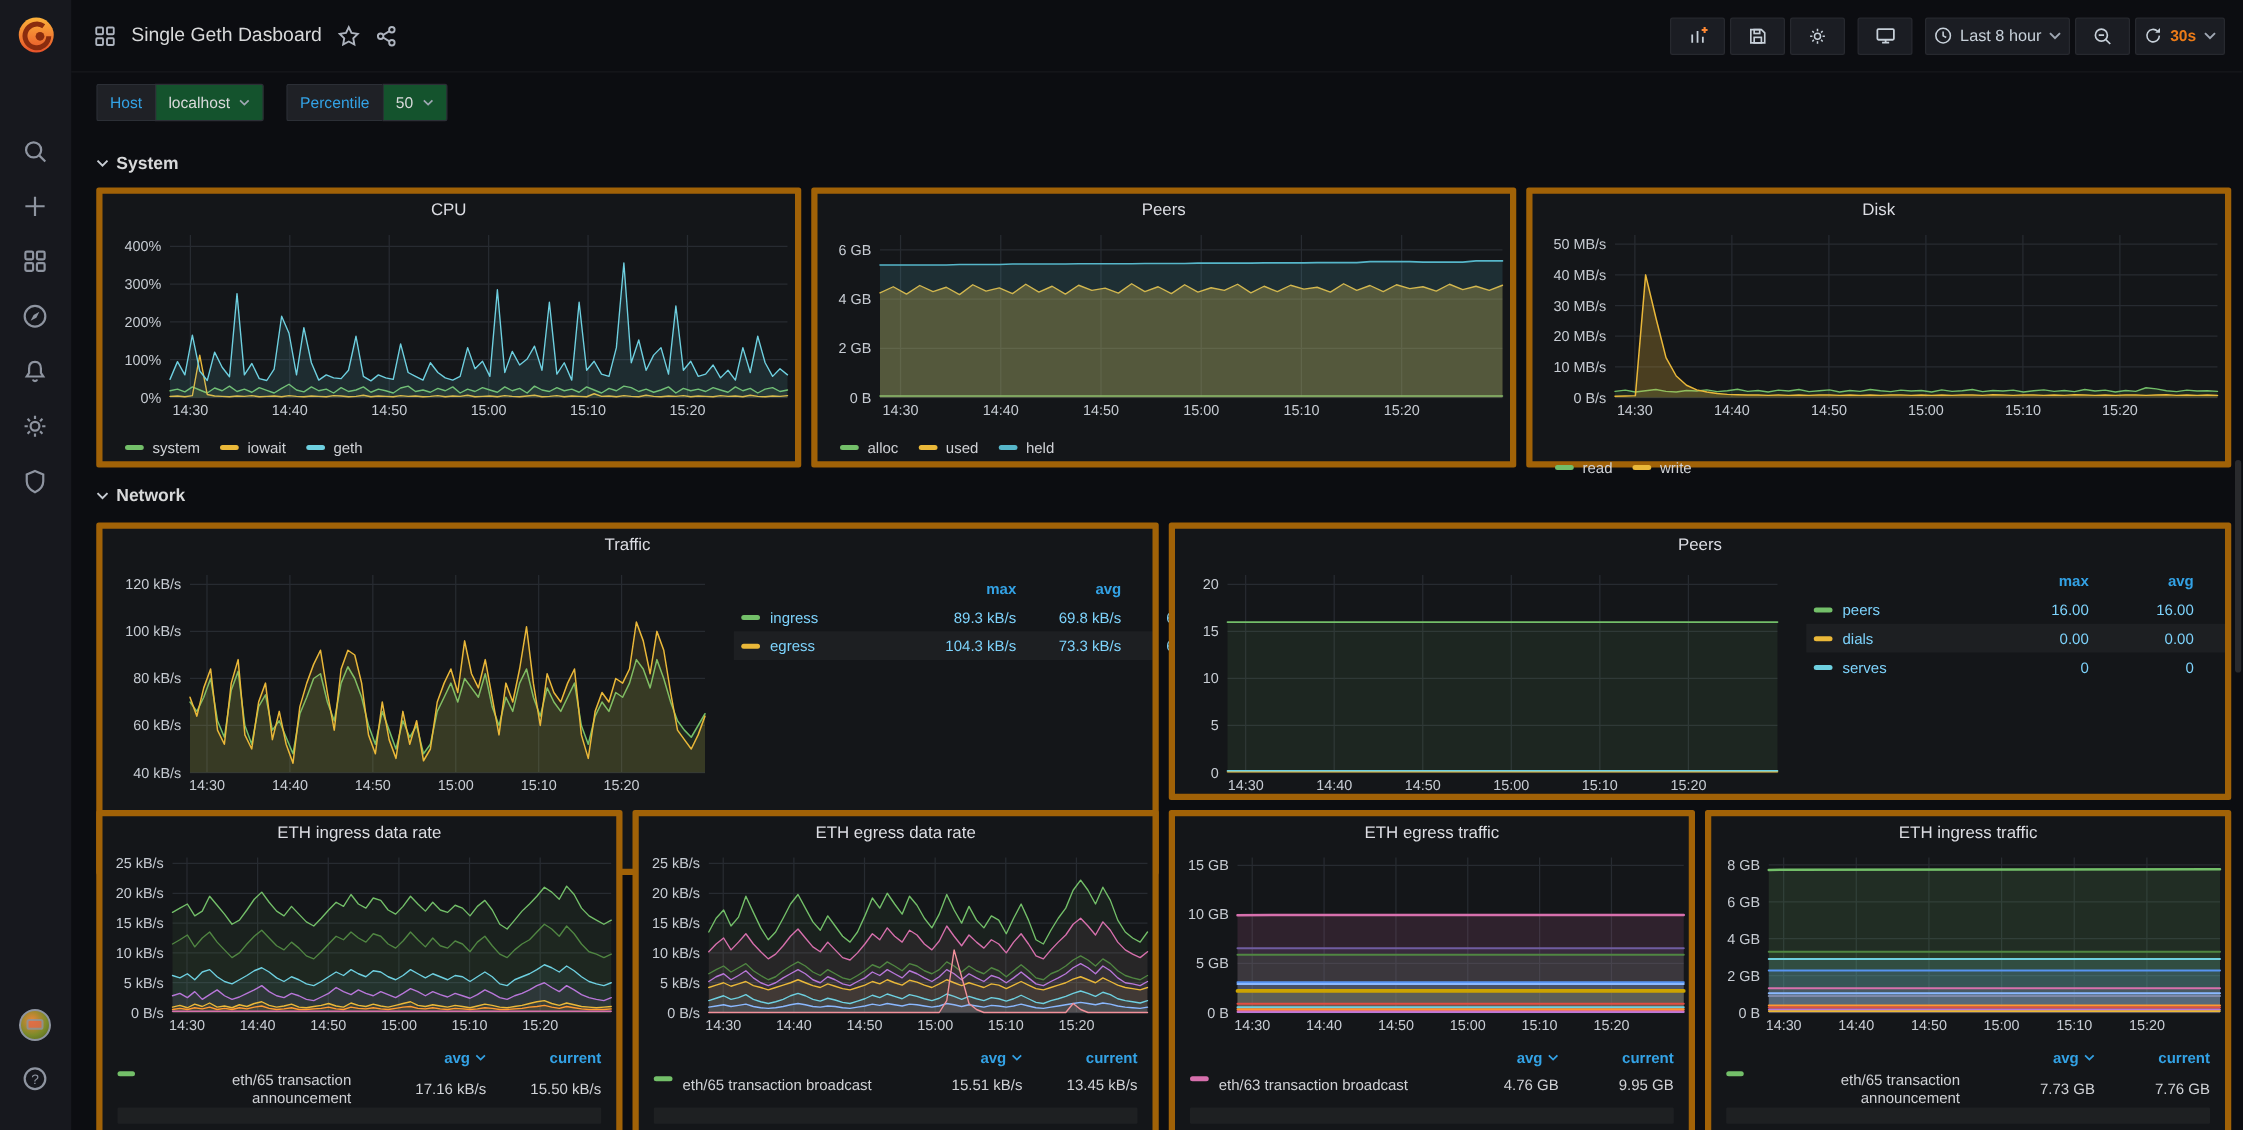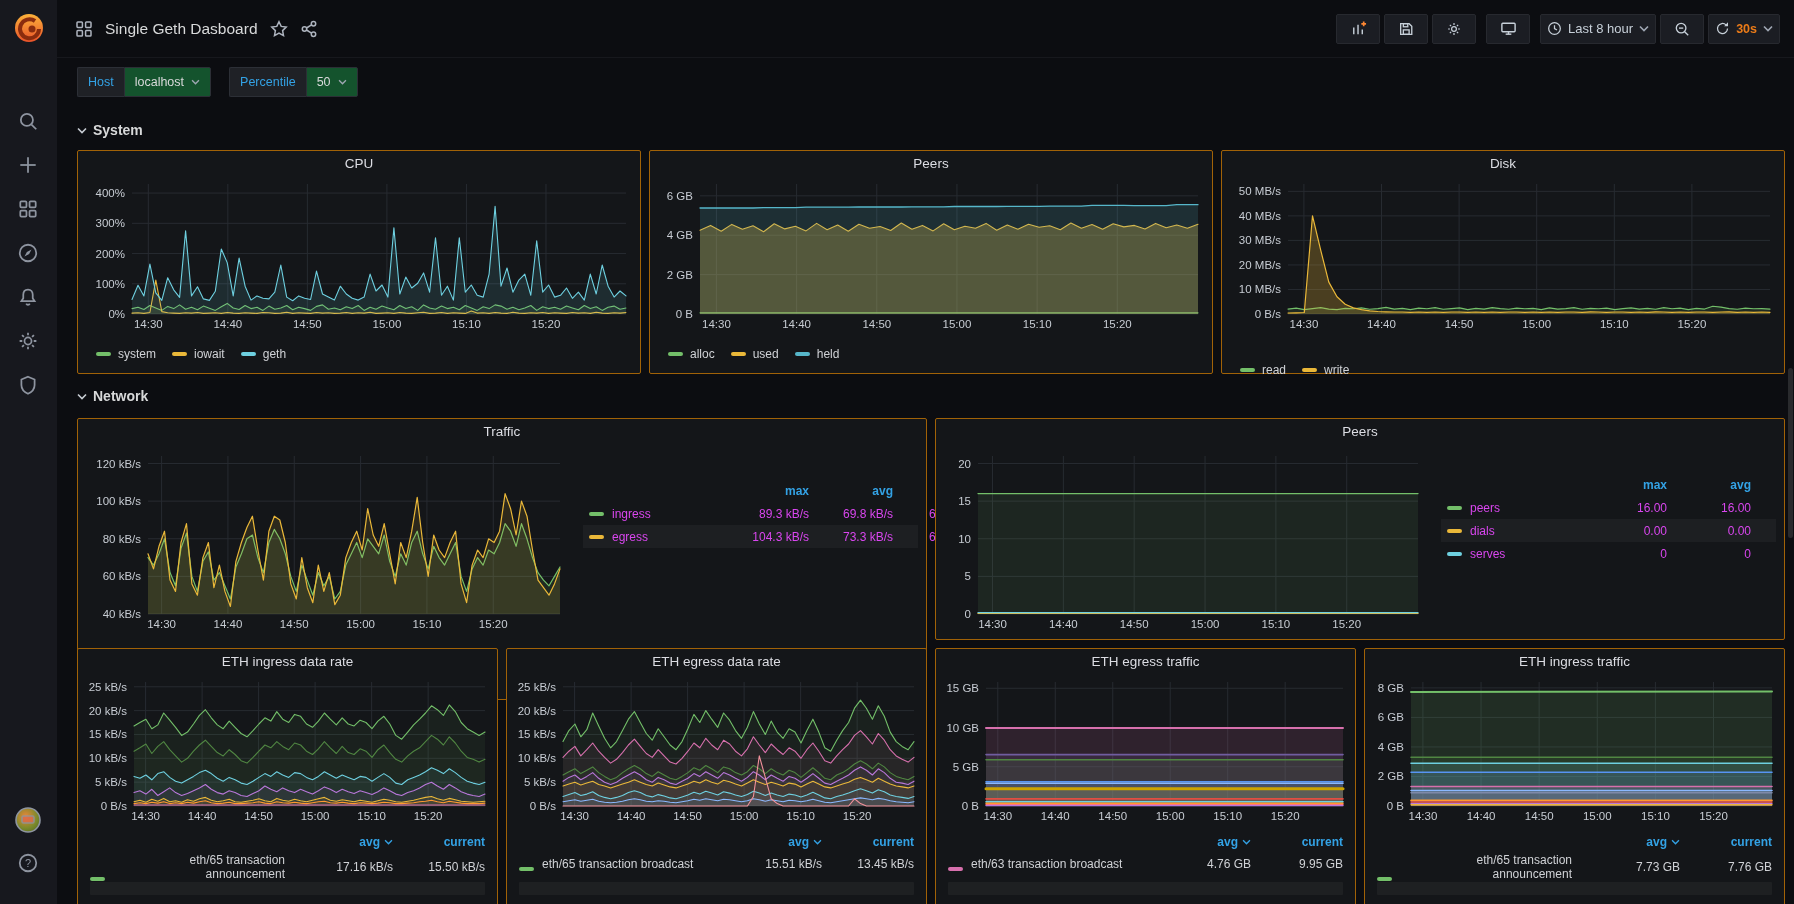--- a/index.html
+++ b/index.html
@@ -23,41 +23,41 @@
   .refresh-val{color:#eb7b18;font-weight:bold;font-size:12.5px;}
   
   .submenu{position:absolute;left:57px;top:57px;width:1737px;height:50px;display:flex;align-items:center;gap:8px;padding-left:20px;}
   .var{display:flex;align-items:stretch;height:30px;}
   .var-label{background:#1f2126;border:1px solid #2c2f36;border-right:none;border-radius:2px 0 0 2px;color:#33a2e5;font-size:12.5px;display:flex;align-items:center;padding:0 10px;}
   .var-value{background:#14532d;border:1px solid #2c2f36;border-radius:0 2px 2px 0;color:#d8d9da;font-size:12.5px;display:flex;align-items:center;gap:7px;padding:0 10px;cursor:pointer;}
   .caret svg{stroke:#9fa7b3;fill:none;stroke-width:1.6;}
   
   .rowhdr{position:absolute;display:flex;align-items:center;gap:6px;font-size:14px;font-weight:bold;color:#d8d9da;cursor:pointer;}
   .rowhdr .caret svg{stroke:#c7ccd3;}
-  .panel{position:absolute;background:#141619;border:1px solid #a16207;border-radius:2px;box-sizing:border-box;}
+  .panel{position:absolute;background:#141619;border:5px solid #a16207;border-radius:2px;box-sizing:border-box;}
   .panel-title{position:absolute;top:5px;left:0;width:100%;text-align:center;font-size:13.5px;font-weight:500;color:#dcdde3;cursor:pointer;}
   .chart{position:absolute;}
   
   .legend-inline{position:absolute;left:18px;display:flex;gap:16px;font-size:12px;color:#d0d2d6;}
   .li{display:flex;align-items:center;gap:7px;cursor:pointer;}
   .sw{display:inline-block;width:15px;height:4px;border-radius:2px;}
   
-  .legend-table{position:absolute;font-size:12px;margin-top:24px;}
+  .legend-table{position:absolute;font-size:12px;}
   .lt-head,.lt-row{display:grid;grid-template-columns:128px 92px 84px 86px;align-items:center;height:23px;padding:0 6px;}
   .lt-head span{color:#33a2e5;font-weight:bold;text-align:right;}
-  .lt-row span{text-align:right;color:#d946ef;}
+  .lt-row span{text-align:right;color:#7dd3fc;}
   .lt-row .lt-name{display:flex;align-items:center;gap:8px;text-align:left;color:#d0d2d6;cursor:pointer;}
   .lt-row:nth-child(odd){background:rgba(255,255,255,0.04);}
   
   .legend-bottom{position:absolute;left:12px;right:12px;font-size:12px;}
   .lb-head,.lb-row{display:grid;grid-template-columns:1fr 108px 92px;align-items:center;height:22px;}
   .lb-head span{color:#33a2e5;font-weight:bold;text-align:right;}
   .lb-head .lb-sort{display:flex;justify-content:flex-end;align-items:center;gap:4px;cursor:pointer;}
   .lb-row span{text-align:right;color:#d0d2d6;}
-  .lb-row .lb-name{display:flex;align-items:flex-end;gap:8px;text-align:left;cursor:pointer;}
+  .lb-row .lb-name{display:flex;align-items:flex-start;gap:8px;text-align:left;cursor:pointer;}
   .lb-stripe{height:13px;margin-top:7px;background:rgba(255,255,255,0.045);border-radius:1px;}
   
   .scroll-thumb{position:absolute;right:1px;top:368px;width:5px;height:170px;background:rgba(255,255,255,0.12);border-radius:3px;cursor:pointer;}
 </style>
 </head>
 <body>
 
 <aside class="sidebar">
   <div class="logo">
     <svg viewBox="0 0 42 42">

